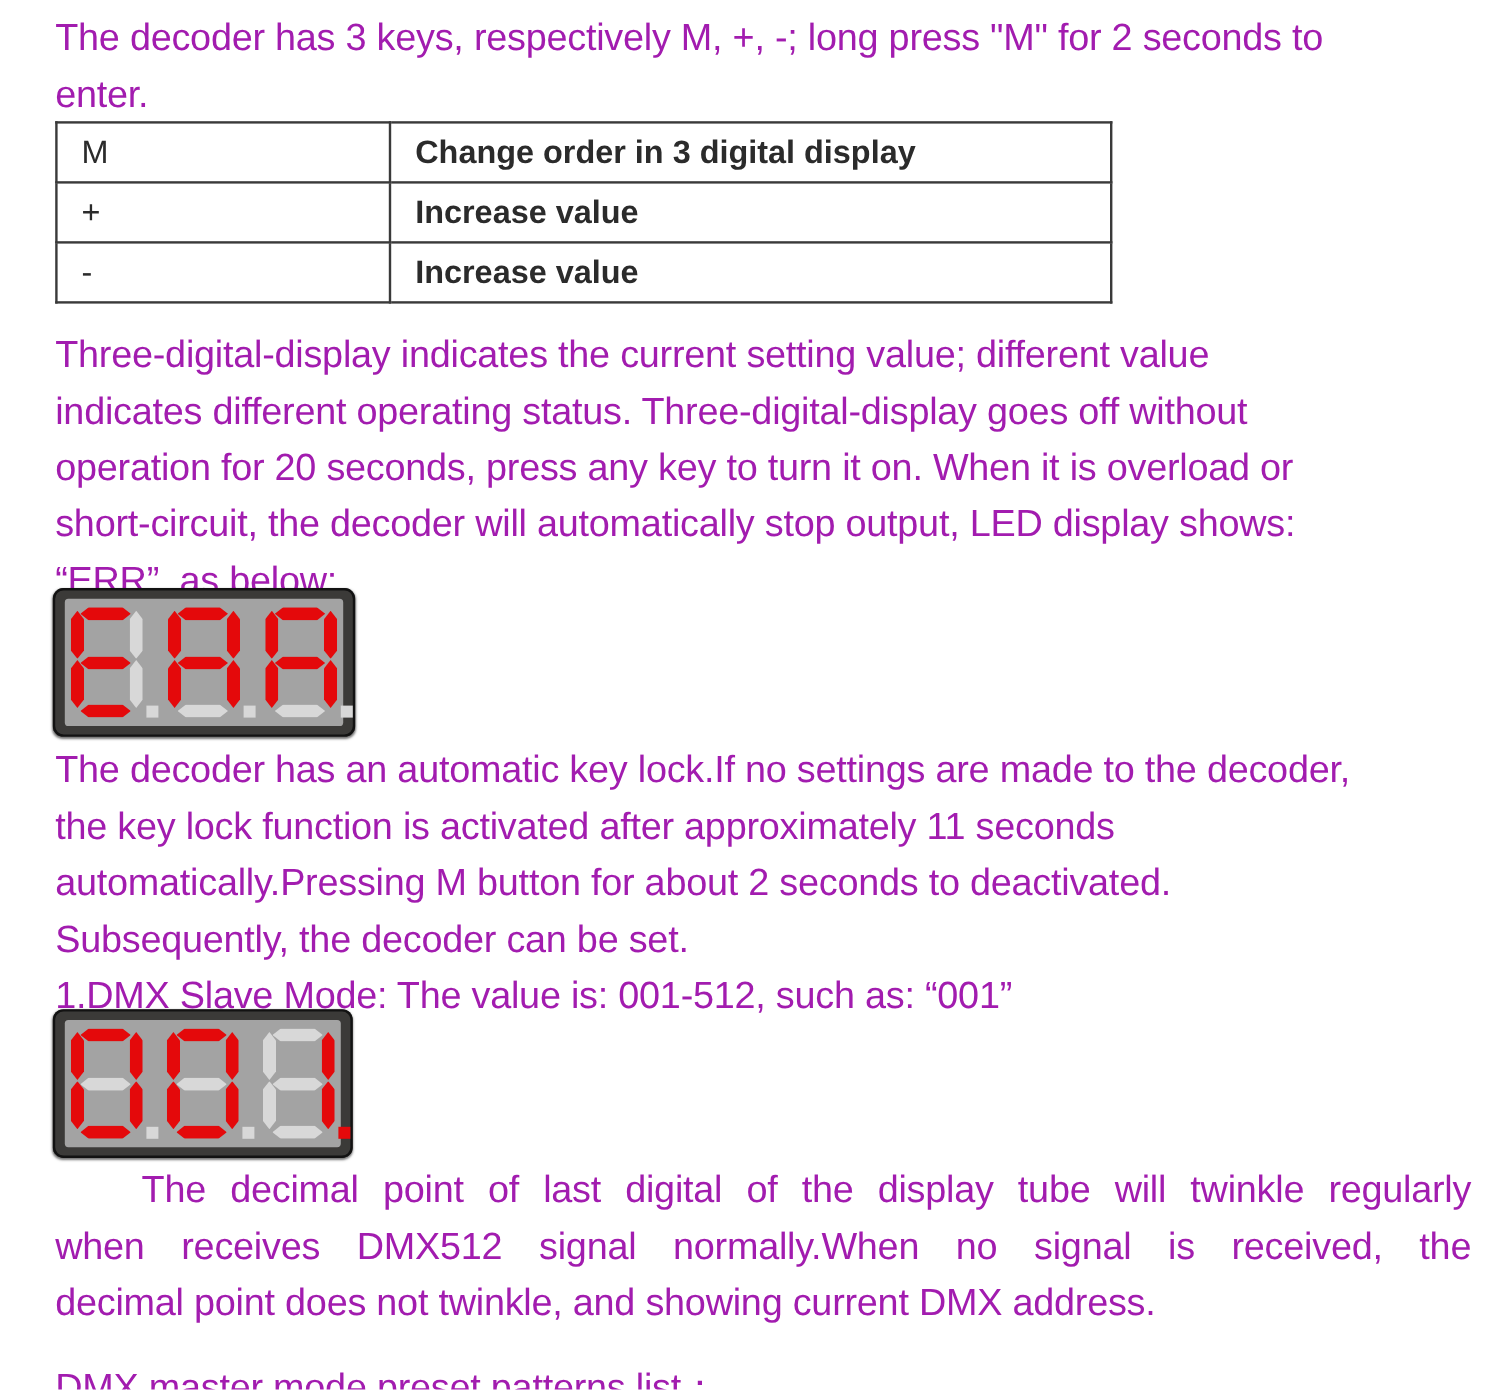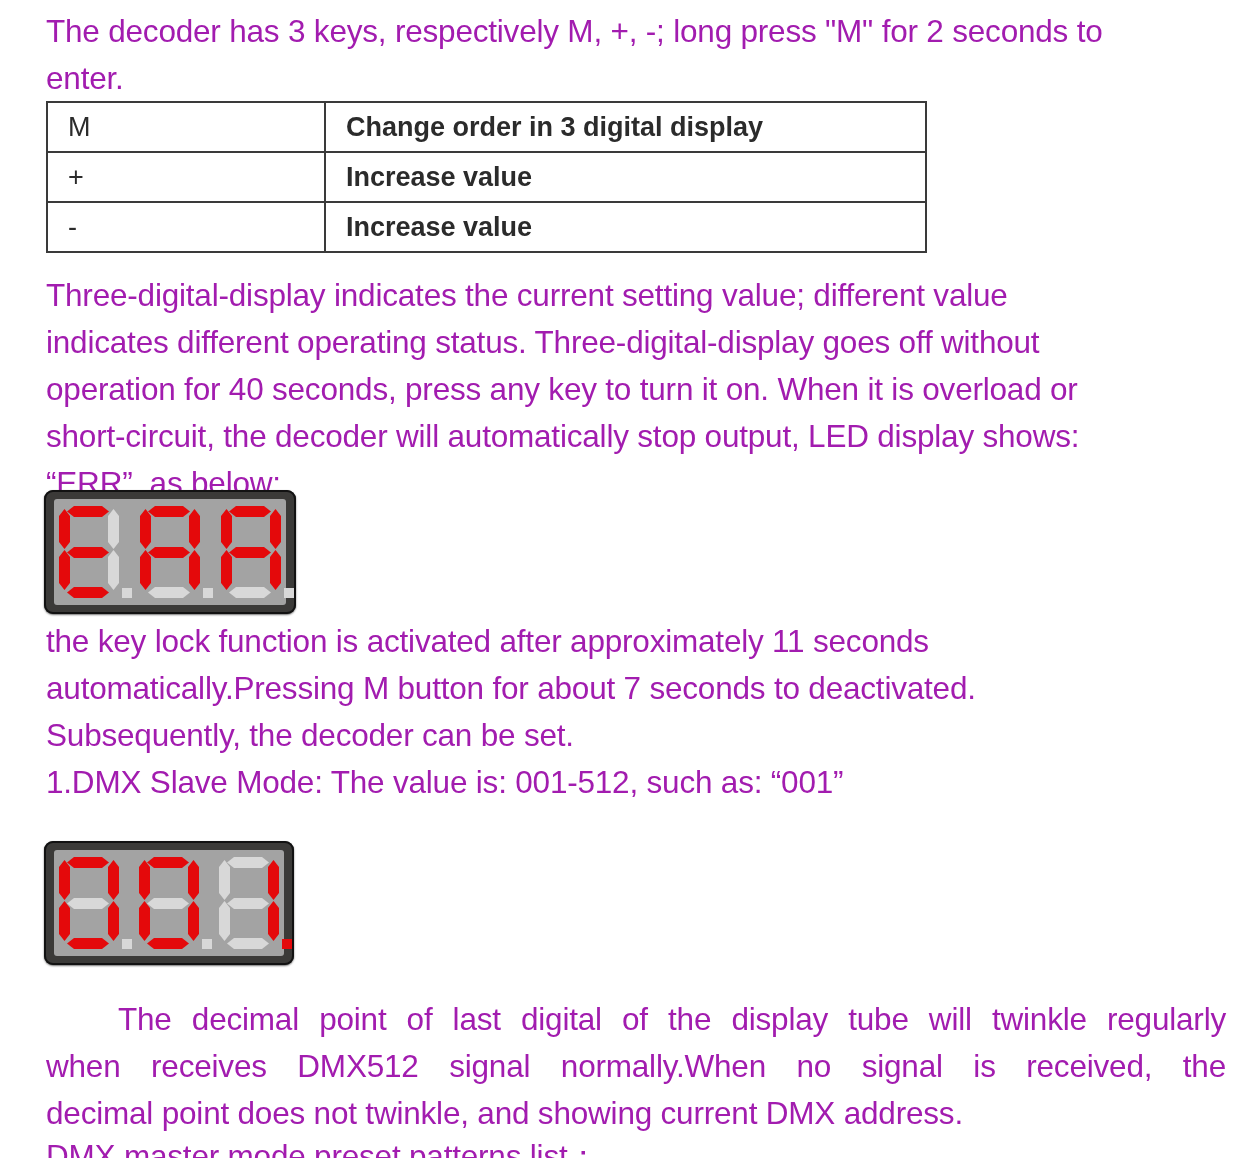--- a/index.html
+++ b/index.html
@@ -156,21 +156,21 @@
       <tr>
         <td class="c1">-</td>
         <td class="c2">Increase value</td>
       </tr>
     </tbody>
   </table>
 
   <div class="para" style="left:46px; top:272px; width:1190px;">
     <span class="line">Three-digital-display indicates the current setting value; different value</span>
     <span class="line">indicates different operating status. Three-digital-display goes off without</span>
-    <span class="line">operation for 40 seconds, press any key to turn it on. When it is overload or</span>
+    <span class="line">operation for 20 seconds, press any key to turn it on. When it is overload or</span>
     <span class="line">short-circuit, the decoder will automatically stop output, LED display shows:</span>
     <span class="line">“ERR”, as below:</span>
   </div>
 
   <div class="led-panel" style="left:44px; top:490px; width:252px; height:124px;">
     <div class="led-screen">
 
       <div class="digit-wrap">
         <div class="digit">
           <span class="seg a on"></span>
@@ -207,22 +207,23 @@
           <span class="seg c on"></span>
           <span class="seg d"></span>
           <span class="dp"></span>
         </div>
       </div>
 
     </div>
   </div>
 
   <div class="para" style="left:46px; top:618px; width:1190px;">
+    <span class="line">The decoder has an automatic key lock.If no settings are made to the decoder,</span>
     <span class="line">the key lock function is activated after approximately 11 seconds</span>
-    <span class="line">automatically.Pressing M button for about 7 seconds to deactivated.</span>
+    <span class="line">automatically.Pressing M button for about 2 seconds to deactivated.</span>
     <span class="line">Subsequently, the decoder can be set.</span>
     <span class="line">1.DMX Slave Mode: The value is: 001-512, such as: “001”</span>
   </div>
 
   <div class="led-panel" style="left:44px; top:841px; width:250px; height:124px;">
     <div class="led-screen">
 
       <div class="digit-wrap">
         <div class="digit">
           <span class="seg a on"></span>
@@ -259,21 +260,21 @@
           <span class="seg c on"></span>
           <span class="seg d"></span>
           <span class="dp on"></span>
         </div>
       </div>
 
     </div>
   </div>
 
   <div class="para justify" style="left:46px; top:968px; width:1180px;">
-    <div style="text-align:justify;margin-top:28px;">
+    <div style="text-align:justify;">
       <span style="display:inline-block; width:100%; text-align:justify; text-align-last:justify; text-indent:72px;">The decimal point of last digital of the display tube will twinkle regularly</span>
       <span style="display:inline-block; width:100%; text-align:justify; text-align-last:justify;">when receives DMX512 signal normally.When no signal is received, the</span>
       <span style="display:inline-block; width:100%; text-align:left;">decimal point does not twinkle, and showing current DMX address.</span>
     </div>
   </div>
 
   <div class="para" style="left:46px; top:1109px; width:1180px;margin-top:24px;">
     <span class="line">DMX master mode preset patterns list：</span>
   </div>
 

